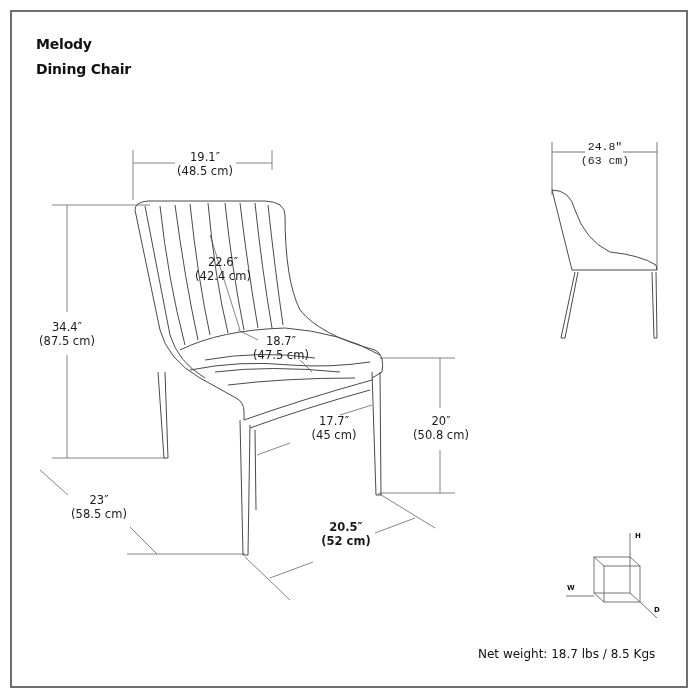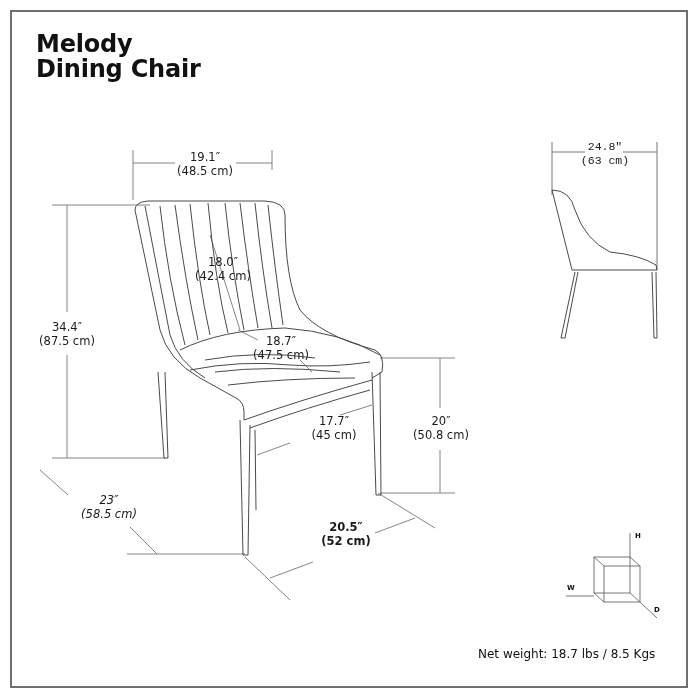--- a/index.html
+++ b/index.html
@@ -1,18 +1,18 @@
 <!DOCTYPE html>
 <html><head>
 <meta charset="utf-8">
 <style>
   html, body { margin: 0; padding: 0; background: #ffffff; }
   body { width: 700px; height: 700px; position: relative; overflow: hidden; font-family: "DejaVu Sans", sans-serif; color: #111; }
   .frame { position: absolute; left: 10px; top: 10px; width: 678px; height: 678px; border: 2px solid #6f6f6f; box-sizing: border-box; }
-  .title { position: absolute; left: 36px; top: 32px; font-family: "DejaVu Sans", sans-serif; font-weight: bold; font-size: 24px; line-height: 25px; color: #111; letter-spacing: -0.2px; }
+  .title { position: absolute; left: 36px; top: 32px; font-family: "DejaVu Sans", sans-serif; font-weight: bold; font-size: 14px; line-height: 25px; color: #111; letter-spacing: -0.2px; }
   .dim { position: absolute; font-size: 11.5px; line-height: 14px; text-align: center; color: #1a1a1a; white-space: nowrap; }
   .axis-label { position: absolute; font-size: 7px; font-weight: bold; color: #111; }
   .weight { position: absolute; left: 478px; top: 647px; font-size: 12px; color: #111; white-space: nowrap; }
   .weight b { font-weight: normal; }
   svg { position: absolute; left: 0; top: 0; }
 </style>
 </head>
 <body>
 
 <div class="frame"></div>
@@ -122,40 +122,40 @@
   <div>24.8″</div>
   <div>(63 cm)</div>
 </div>
 
 <div class="dim" style="left:32px; top:320px; width:70px;">
   <div>34.4″</div>
   <div>(87.5 cm)</div>
 </div>
 
 <div class="dim" style="left:188px; top:255px; width:70px;">
-  <div>18.0″</div>
+  <div>22.6″</div>
   <div>(42.4 cm)</div>
 </div>
 
 <div class="dim" style="left:246px; top:334px; width:70px;">
   <div>18.7″</div>
   <div>(47.5 cm)</div>
 </div>
 
 <div class="dim" style="left:306px; top:414px; width:56px;">
   <div>17.7″</div>
   <div>(45 cm)</div>
 </div>
 
 <div class="dim" style="left:410px; top:414px; width:62px;">
   <div>20″</div>
   <div>(50.8 cm)</div>
 </div>
 
-<div class="dim" style="left:76px; top:493px; width:66px;font-style:italic;">
+<div class="dim" style="left:66px; top:493px; width:66px;">
   <div>23″</div>
   <div>(58.5 cm)</div>
 </div>
 
 <div class="dim" style="left:318px; top:520px; width:56px;font-weight:bold;">
   <div>20.5″</div>
   <div>(52 cm)</div>
 </div>
 
 <div class="axis-label" style="left:635px; top:532px;">H</div>

